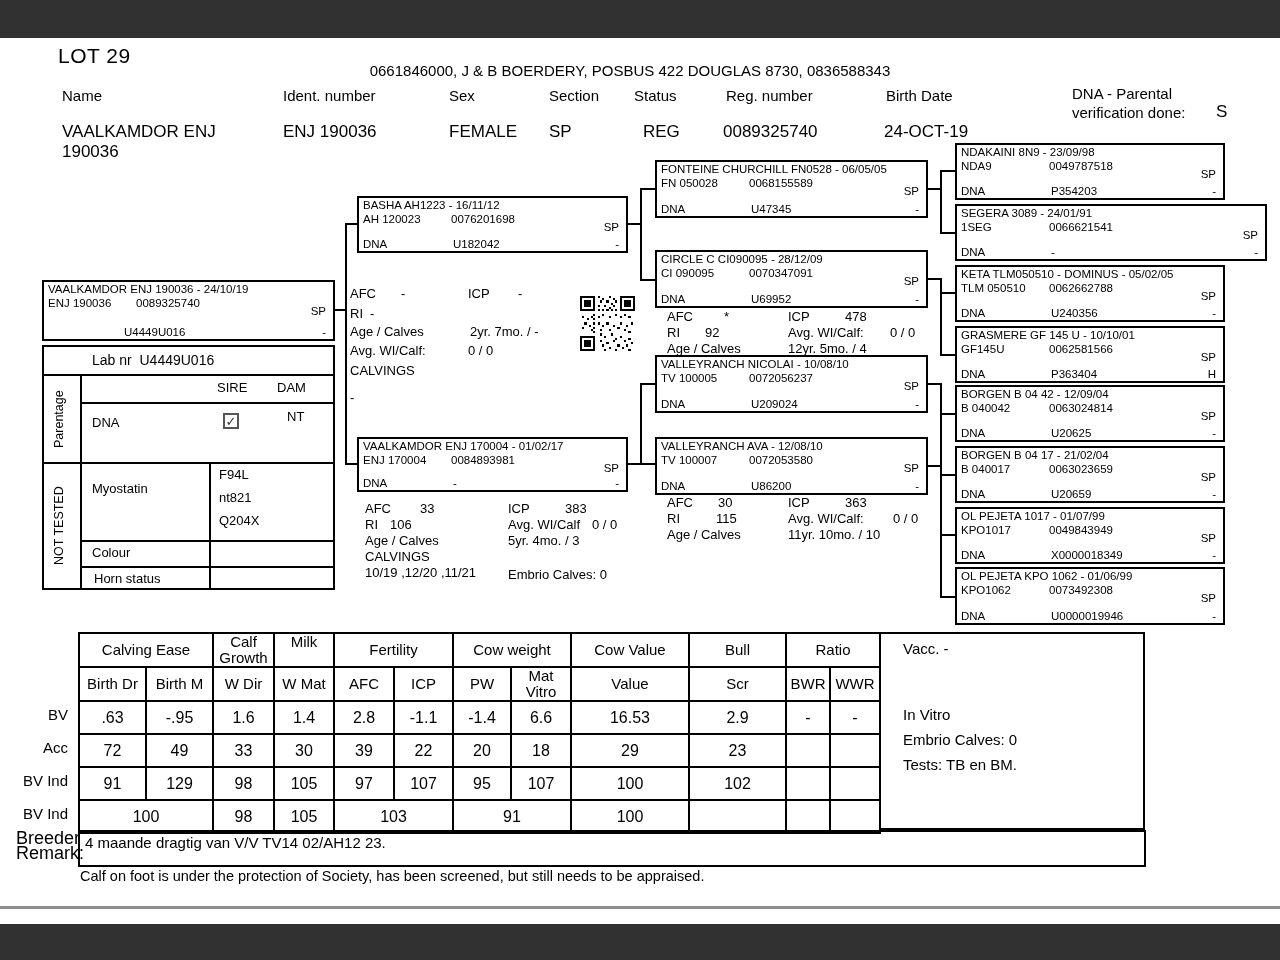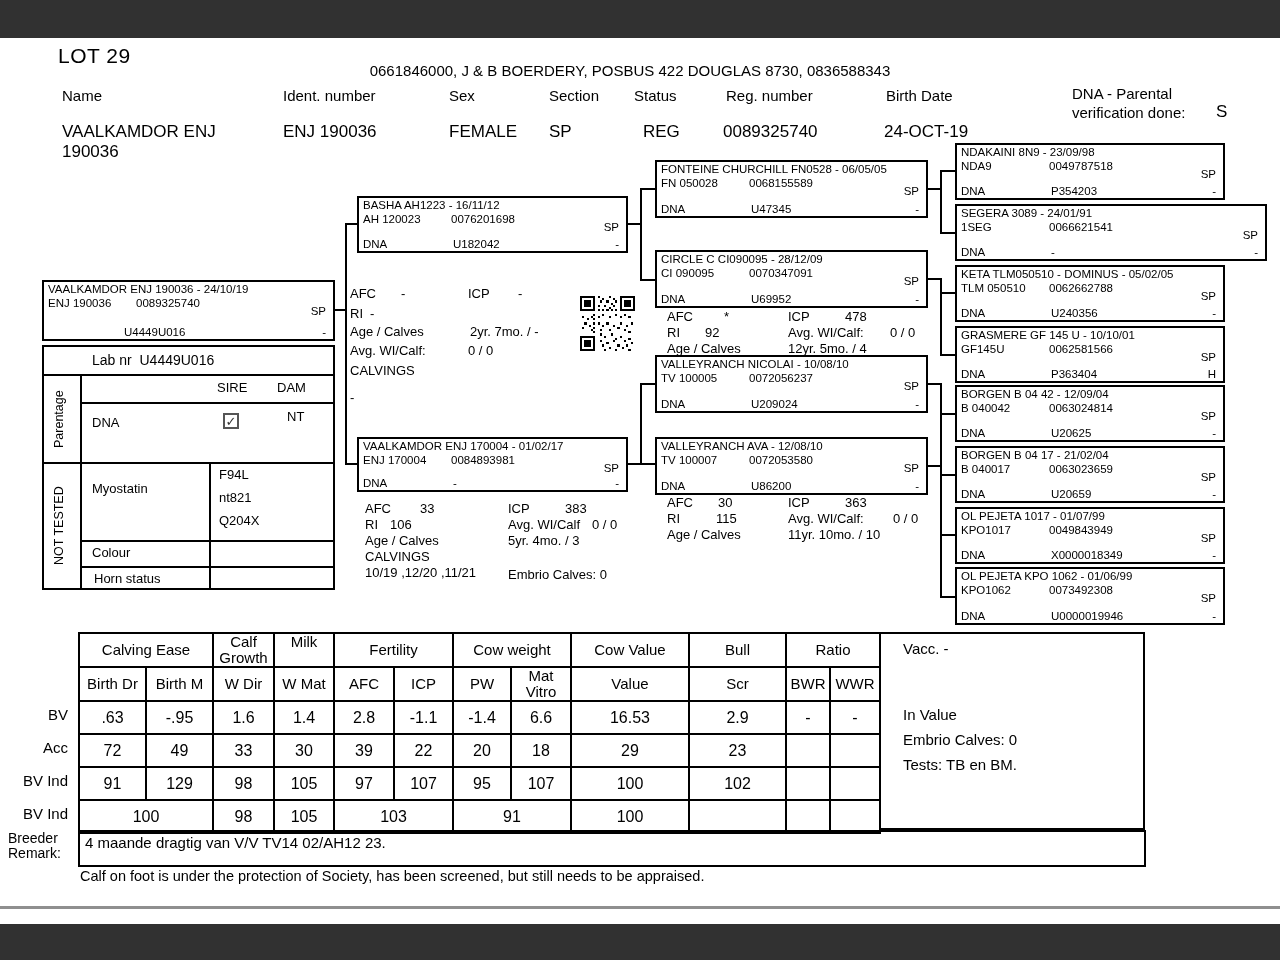--- a/index.html
+++ b/index.html
@@ -323,21 +323,21 @@
     <div class="hline" style="left:928px;top:465px;width:13px;height:2px"></div>
     <div class="vline" style="left:940px;top:465px;width:2px;height:133px"></div>
     <div class="hline" style="left:941px;top:534px;width:14px;height:2px"></div>
     <div class="hline" style="left:941px;top:596px;width:14px;height:2px"></div>
   </div>
 
   <div class="rowlab" style="top:698px">BV</div>
   <div class="rowlab" style="top:731px">Acc</div>
   <div class="rowlab" style="top:764px">BV Ind</div>
   <div class="rowlab" style="top:797px">BV Ind</div>
-  <div class="abs" style="left:8px;top:831px;font-size:14px;line-height:15px">
+  <div class="abs" style="left:16px;top:831px;font-size:18px;line-height:15px">
     <div>Breeder</div>
       <div>Remark:</div>
   </div>
 
   <table class="ebv">
     <colgroup>
       <col style="width:67px">
         <col style="width:67px">
         <col style="width:61px">
         <col style="width:60px">
@@ -426,21 +426,21 @@
       <td>100</td>
       <td></td>
       <td></td>
       <td></td>
     </tr>
   </tbody>
     </table>
 
   <div class="panel" style="left:879px;top:632px;width:266px;height:198px">
     <div class="pt" style="top:6px">Vacc. -</div>
-    <div class="pt" style="top:72px">In Value</div>
+    <div class="pt" style="top:72px">In Vitro</div>
     <div class="pt" style="top:97px">Embrio Calves:    0</div>
     <div class="pt" style="top:122px">Tests: TB en BM.</div>
   </div>
 
   <div class="remarkbox">
     <div class="rt">4 maande dragtig van V/V TV14 02/AH12 23.</div>
   </div>
 
   <div class="abs footnote" style="left:80px;top:868px">Calf on foot is under the protection of Society, has been screened, but still needs to be appraised.</div>
 

